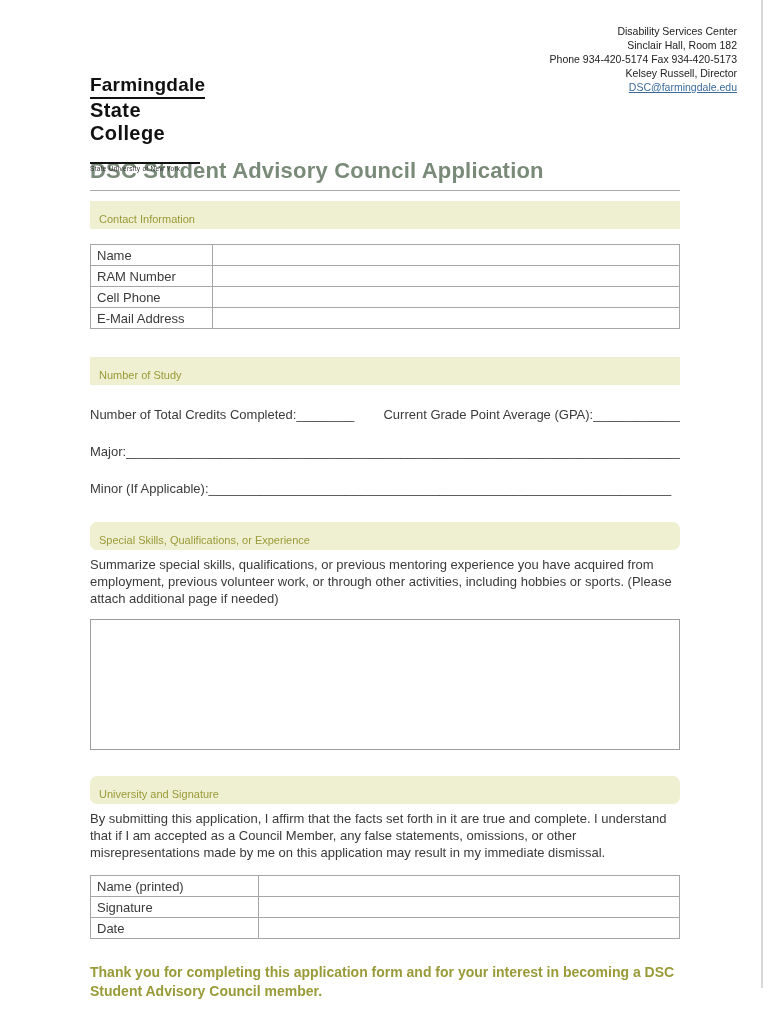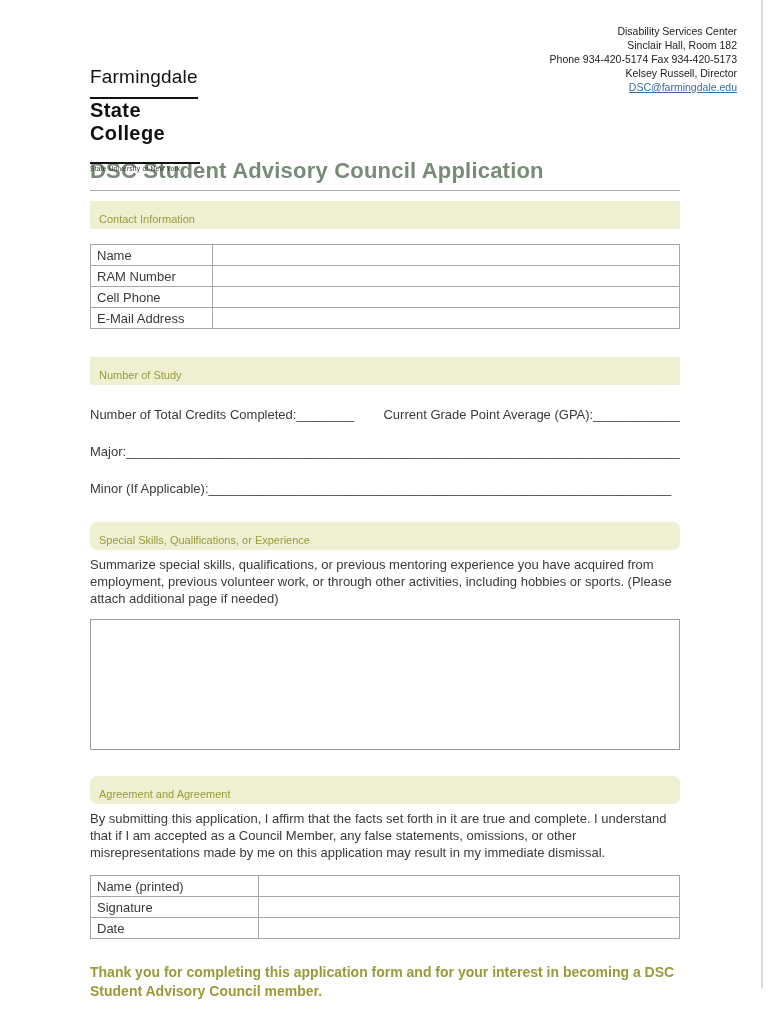--- a/index.html
+++ b/index.html
@@ -21,22 +21,22 @@
   .contact-block {
     position: absolute; top: 24px; right: 33px;
     text-align: right; font-size: 10.5px; line-height: 14px; color: #222;
   }
   .contact-block a { color: #3a6b9b; text-decoration: underline; cursor: pointer; }
   .logo {
     position: absolute; left: 90px; top: 66px; width: 110px;
     color: #111;
   }
   .logo-line1 {
-    font-size: 19px; font-weight: normal; letter-spacing: 0.2px;
-    border-bottom: 2px solid #111; padding-bottom: 9px; display: inline-block;
+    font-size: 19px; font-weight: bold; letter-spacing: 0.2px;
+    border-bottom: 2px solid #111; padding-bottom: 1px; display: inline-block; margin-top: 8px;
   }
   .logo-line2 {
     font-size: 20px; font-weight: bold; letter-spacing: 0.4px;
     border-bottom: 2px solid #111; padding-bottom: 17px; display: inline-block;
   }
   .logo-line3 { font-size: 6.5px; letter-spacing: 0.3px; color: #333; margin-top: 1px; }
 
   
   .content { width: 590px; margin-left: 90px; margin-top: 36px; }
 
@@ -157,21 +157,21 @@
       <span>Minor (If Applicable):</span>
         <span class="blank">________________________________________________________________</span>
     </div>
 
     <div class="section-bar mt-xl">Special Skills, Qualifications, or Experience</div>
 
     <div class="para">Summarize special skills, qualifications, or previous mentoring experience you have acquired from employment, previous volunteer work, or through other activities, including hobbies or sports.  (Please attach additional page if needed)</div>
 
     <div class="skills-box"></div>
 
-    <div class="section-bar mt-xl">Agreement and Agreement</div>
+    <div class="section-bar mt-xl">University and Signature</div>
 
     <div class="para">By submitting this application, I affirm that the facts set forth in it are true and complete. I understand that if I am accepted as a Council Member, any false statements, omissions, or other misrepresentations made by me on this application may result in my immediate dismissal.</div>
 
     <table class="form-table signature" style="margin-top:14px;">
       <tbody>
           <tr>
         <td class="lbl">Name (printed)</td>
         <td class="val"></td>
       </tr>
       <tr>

